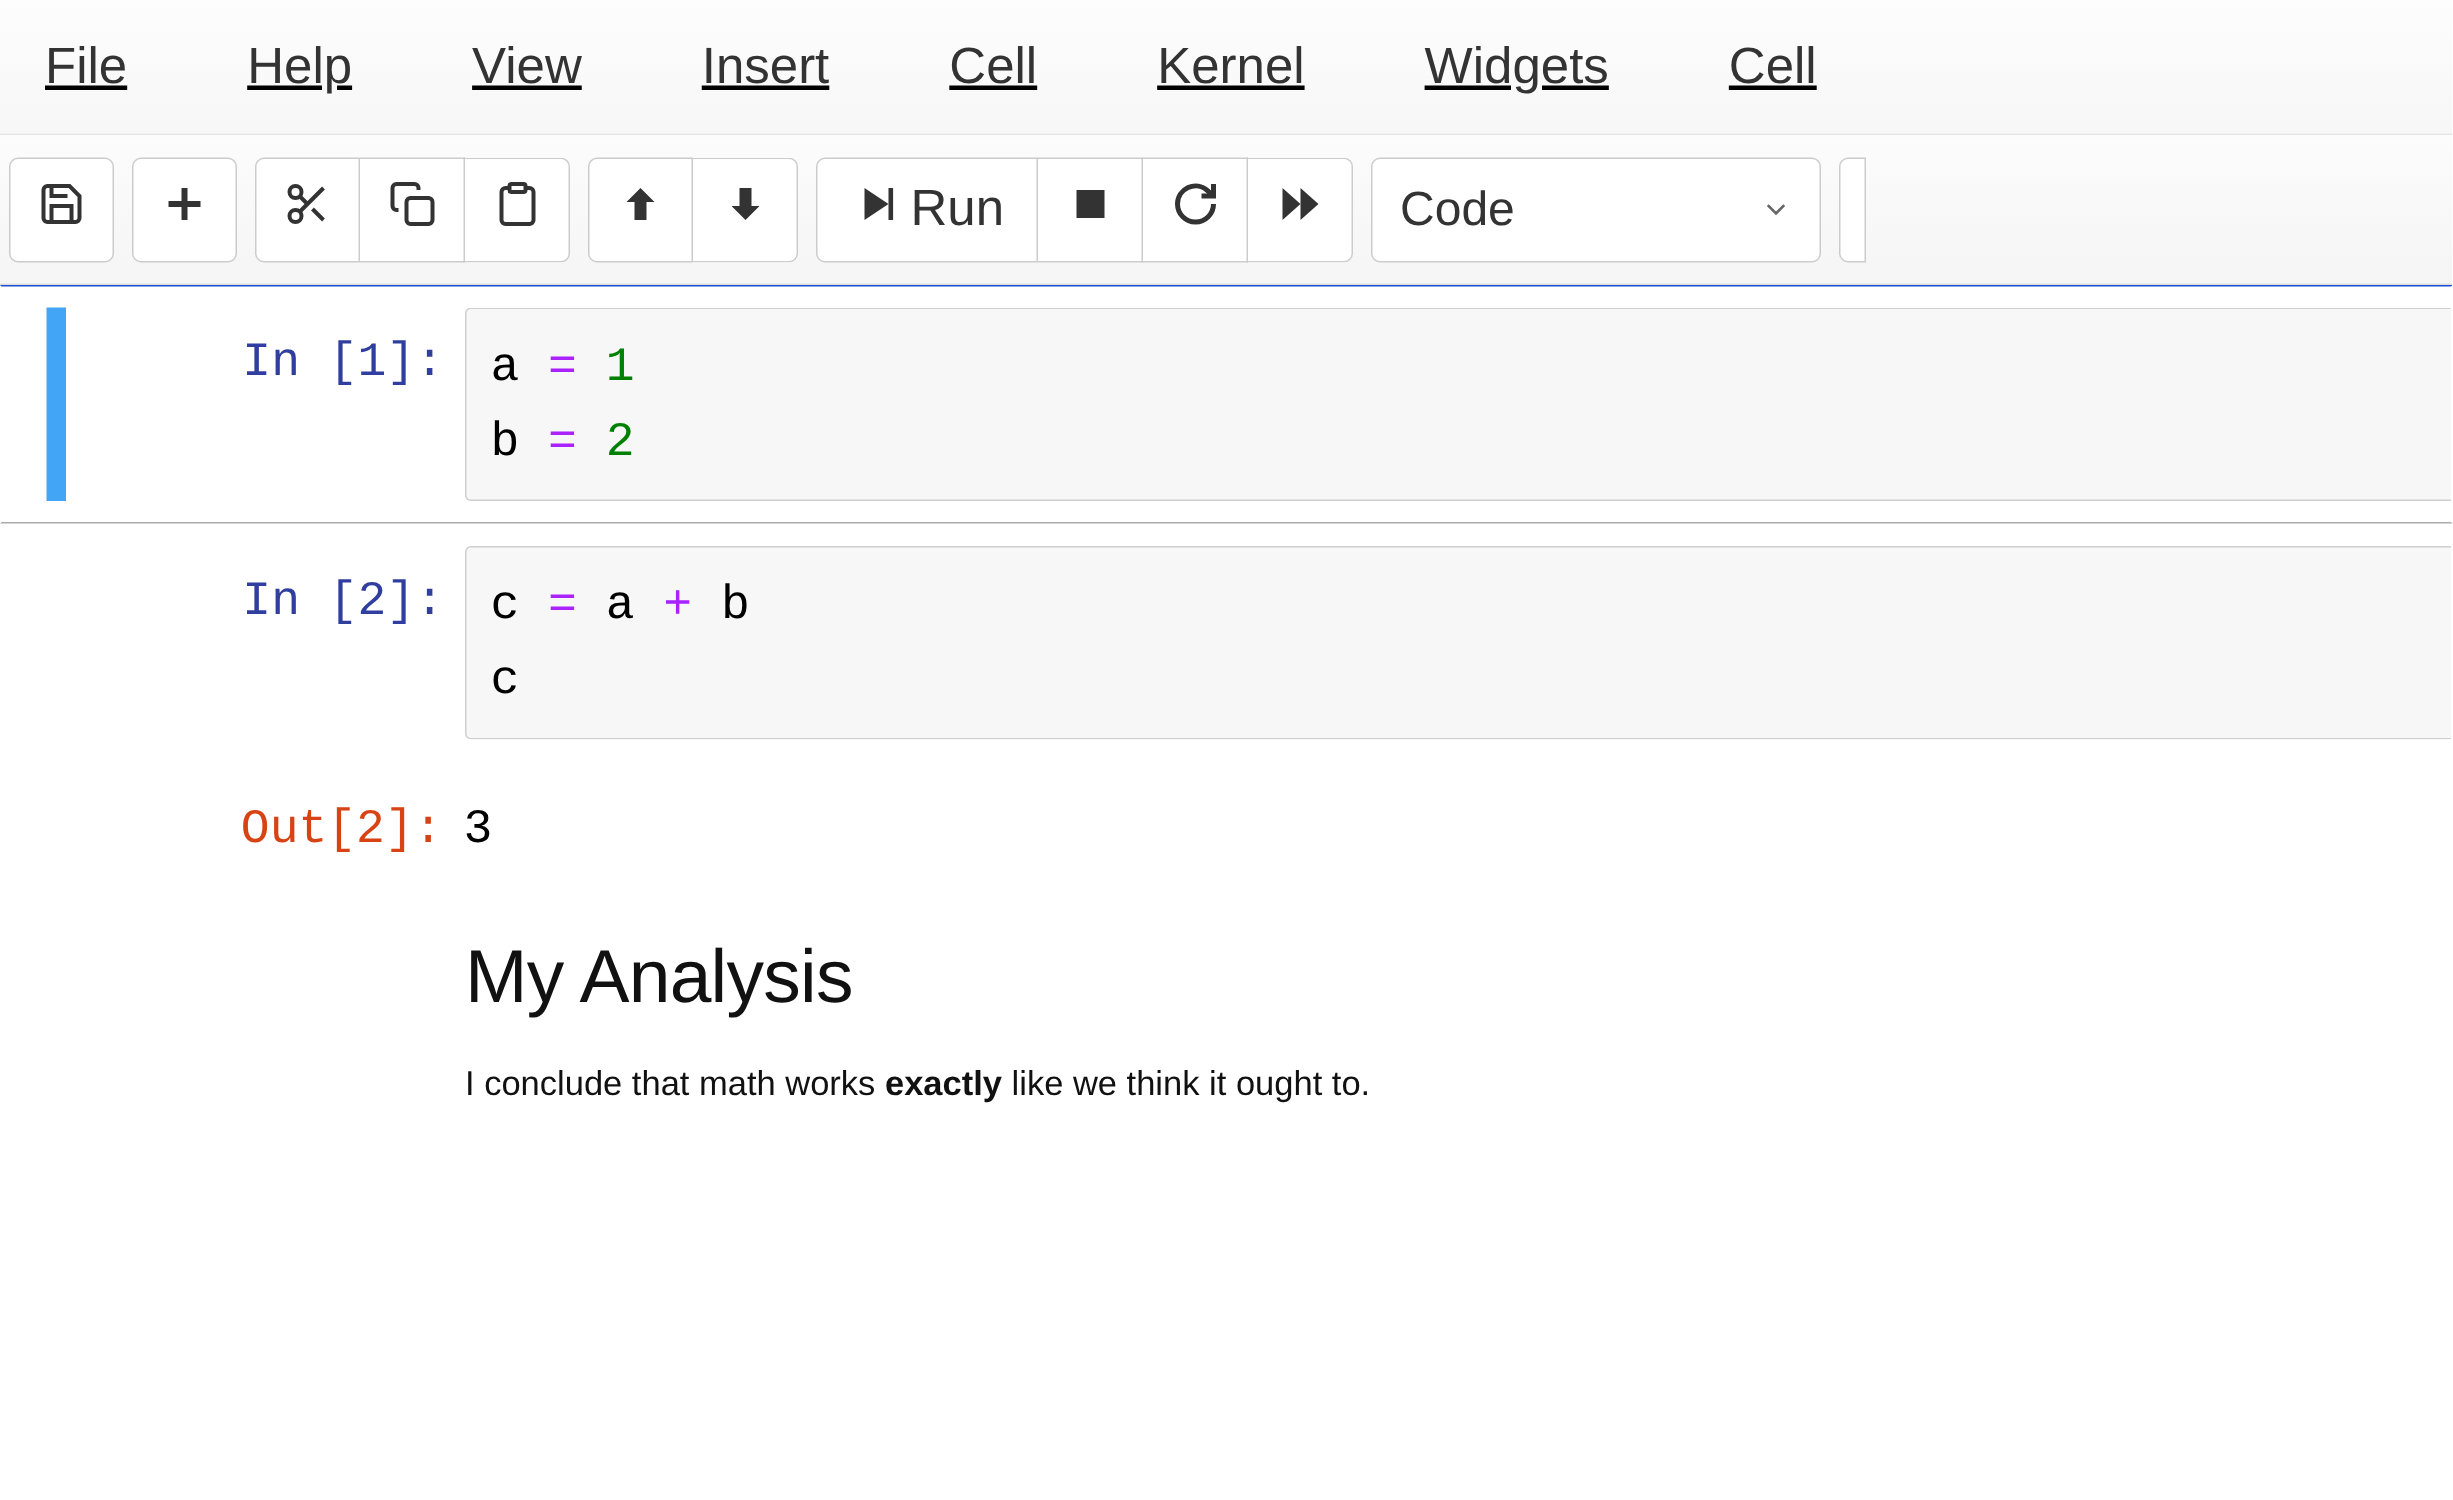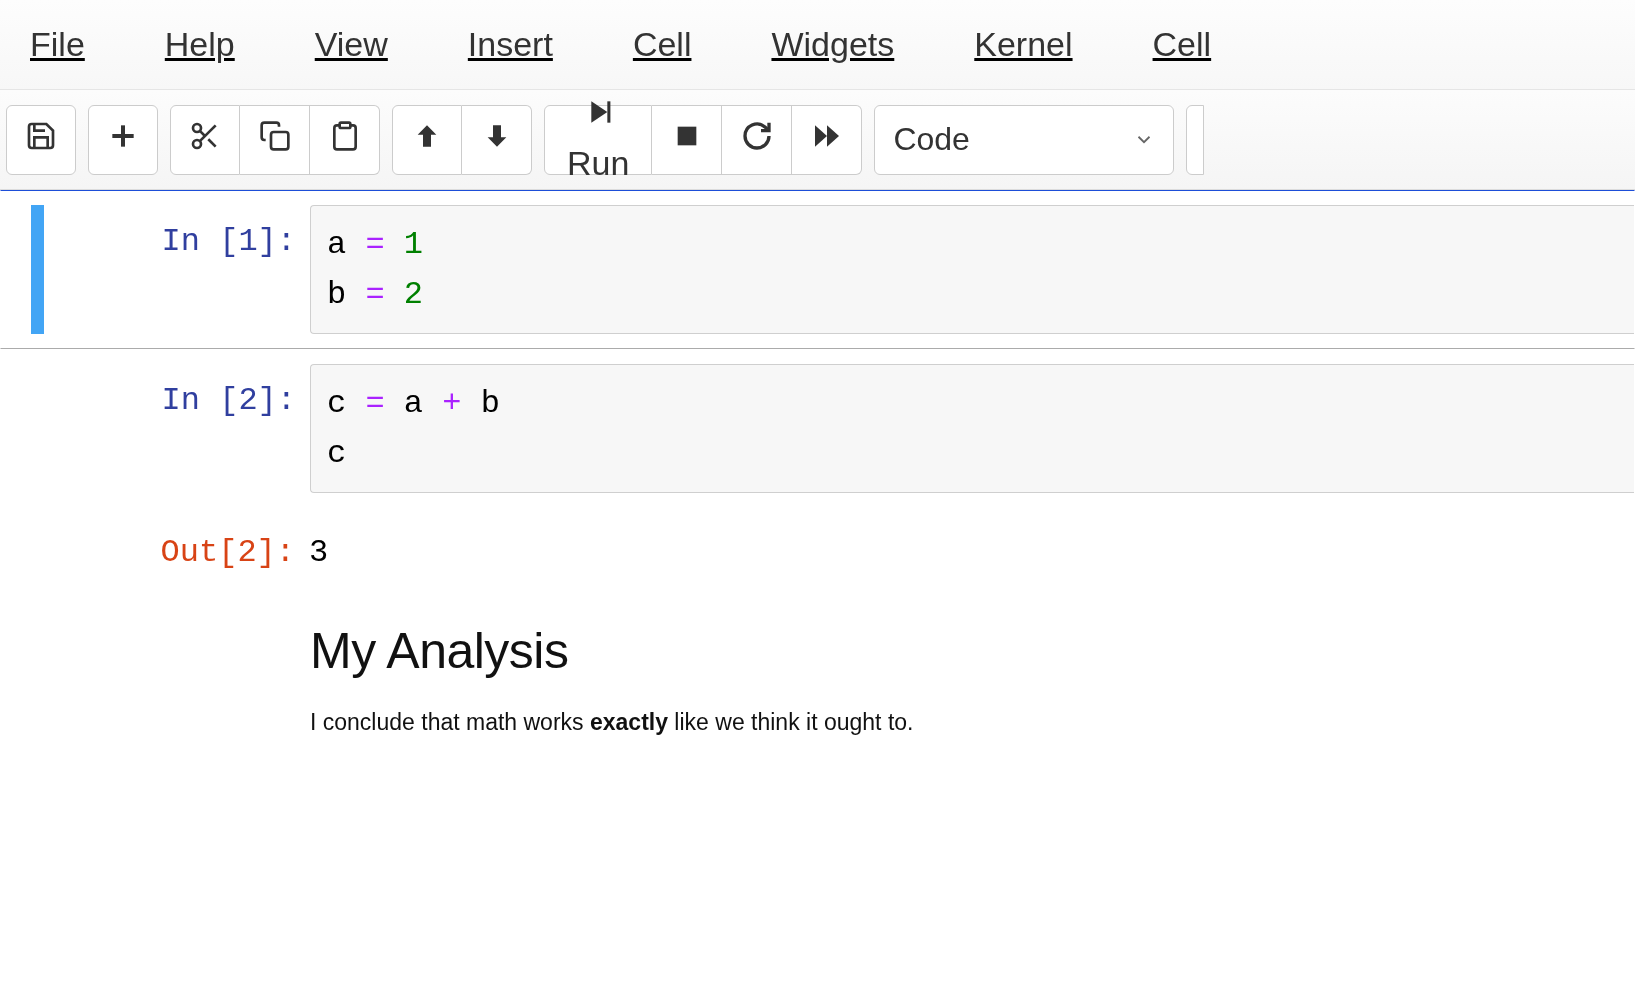--- a/index.html
+++ b/index.html
@@ -51,21 +51,21 @@
     min-width: 70px;
     padding: 0 14px;
     background: #fff;
     border: 1px solid #ccc;
     border-radius: 6px;
     font-size: 30px;
     color: #333;
     cursor: pointer;
     user-select: none;
   }
-  .btn-group .tbtn { border-radius: 0; flex-direction: column; }
+  .btn-group .tbtn { border-radius: 0; }
   .btn-group .tbtn:first-child { border-top-left-radius: 6px; border-bottom-left-radius: 6px; }
   .btn-group .tbtn:last-child  { border-top-right-radius: 6px; border-bottom-right-radius: 6px; }
   .btn-group .tbtn + .tbtn { border-left: none; }
   .tbtn svg { width: 32px; height: 32px; }
   .run-btn { min-width: auto; padding: 0 22px; gap: 8px; font-size: 32px;}
   .run-btn .label { font-size: 34px; }
   .celltype {
     height: 70px;
     min-width: 300px;
     border: 1px solid #ccc;
@@ -180,22 +180,22 @@
 </style>
 </head>
 <body>
 
 <div class="menubar">
   <div class="menu-item">File</div>
   <div class="menu-item">Help</div>
   <div class="menu-item">View</div>
   <div class="menu-item">Insert</div>
   <div class="menu-item">Cell</div>
+  <div class="menu-item">Kernel</div>
   <div class="menu-item">Widgets</div>
-  <div class="menu-item">Kernel</div>
   <div class="menu-item">Cell</div>
 </div>
 
 <div class="toolbar">
   <div class="btn-group">
     <div class="tbtn">
       <span>
         <svg viewBox="0 0 24 24" fill="none" stroke="#333" stroke-width="2">
             <path d="M19 21H5a2 2 0 0 1-2-2V5a2 2 0 0 1 2-2h11l5 5v11a2 2 0 0 1-2 2z"></path>
             <polyline points="17 21 17 13 7 13 7 21"></polyline>

